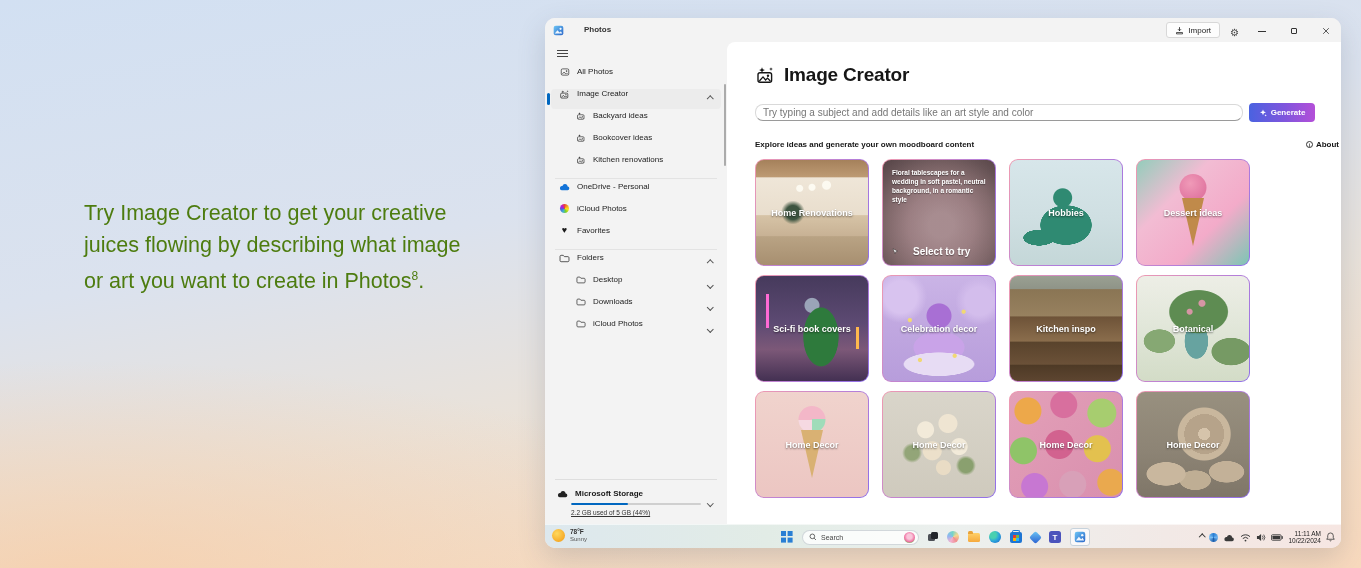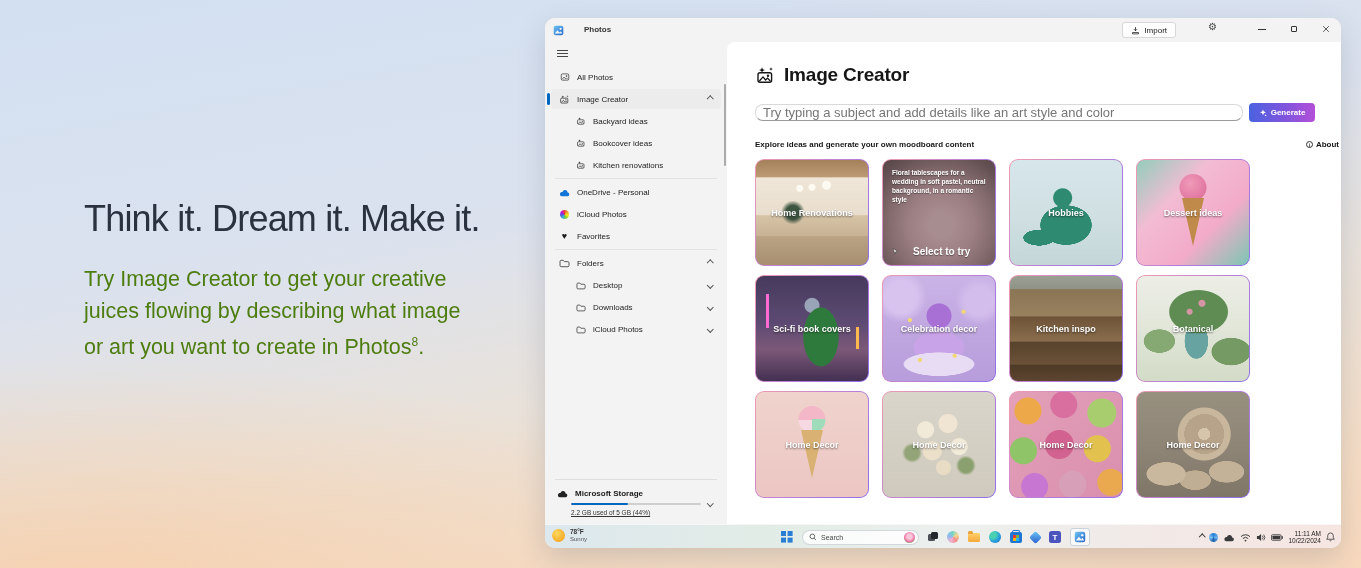--- a/index.html
+++ b/index.html
@@ -16,34 +16,34 @@
   .hero h1{font-size:36px;font-weight:400;letter-spacing:-0.8px;color:#2a3240;margin-bottom:24px;white-space:nowrap}
   .hero p{font-size:21.5px;line-height:31.5px;color:#4d7c0f;width:398px}
   .hero sup{font-size:12px}
   
   .screen{position:absolute;left:545px;top:18px;width:796px;height:530px;border-radius:10px;overflow:hidden;
     background:#f3f3f3;box-shadow:0 10px 28px rgba(70,80,100,.20)}
   
   .titlebar{position:absolute;left:0;top:0;right:0;height:24px;background:#f3f3f3;display:flex;align-items:center;padding:0 8px}
   .tb-app{display:flex;gap:20px}
   .tb-title{font-size:8px;font-weight:700;color:#333}
-  .tb-right{margin-left:auto;display:flex;align-items:flex-start;gap:32px}
+  .tb-right{margin-left:auto;display:flex;align-items:flex-end;gap:10px}
   .import-btn{display:flex;align-items:center;gap:4px;height:16px;padding:0 8px;background:#fdfdfd;border:1px solid #d8d8d8;border-radius:3px;font-size:8px;color:#222;cursor:default}
   .gear{font-size:10px;color:#444;line-height:1}
   .winctl{display:flex;align-items:center;gap:18px;margin-left:6px}
   .wc{width:14px;height:14px;display:flex;align-items:center;justify-content:center}
   .ic-min{display:block;width:8px;height:1px;background:#333}
   .ic-restore{position:relative;width:6px;height:6px;border:1px solid #333;border-radius:1px;background:#f3f3f3}
   .ic-restore::before{content:"";position:absolute;top:-3px;right:-3px;width:5px;height:5px;border:1px solid #333;border-radius:1px;z-index:-1}
   
   .sidebar{position:absolute;left:0;top:24px;width:182px;bottom:24px;background:#f3f3f3}
   .sb-scroll{position:absolute;right:1px;top:42px;width:2px;height:82px;background:#ababab;border-radius:2px}
   .hamburger{position:relative;width:11px;height:7px;margin:8px 0 10px 12px}
   .hamburger i{position:absolute;left:0;top:0;width:11px;height:1.2px;background:#444;box-shadow:0 3px 0 #444,0 6px 0 #444}
-  .srow{position:relative;display:flex;align-items:center;height:20px;margin:0 6px 2px 6px;border-radius:4px;font-size:8px;color:#222;cursor:default}
+  .srow{position:relative;display:flex;align-items:flex-start;height:20px;margin:0 6px 2px 6px;border-radius:4px;font-size:8px;color:#222;cursor:default}
   .srow .lbl{margin-left:7px;white-space:nowrap}
   .srow .ico{width:11px;display:flex;justify-content:center;margin-left:8px;color:#3a3a3a}
   .srow.sub .ico{margin-left:24px}
   .srow.sel{background:#ececec}
   .srow.sel::before{content:"";position:absolute;left:-4px;top:4px;bottom:4px;width:3px;border-radius:2px;background:#0067c0}
   .chv{display:inline-block;width:4.5px;height:4.5px;border-right:1.1px solid #555;border-bottom:1.1px solid #555}
   .chv.up{transform:rotate(-135deg)}
   .chv.down{transform:rotate(45deg)}
   .srow .chvbox{position:absolute;right:9px;top:50%;transform:translateY(-58%)}
   .sb-sep{height:1px;background:#e3e3e3;margin:3px 10px}
@@ -55,21 +55,21 @@
   .st-label{font-size:8px;font-weight:700;color:#1a1a1a;margin-left:7px}
   .st-chv{position:absolute;right:3px;top:3px}
   .bar-track{height:2.5px;background:#cfcfcf;border-radius:2px;margin:5px 26px 0 26px;overflow:hidden}
   .bar-fill{height:100%;background:#0067c0;border-radius:2px}
   .st-usage{font-size:6.5px;color:#333;text-decoration:underline;margin:4px 26px 0 26px}
   
   .content{position:absolute;left:182px;top:24px;right:0;bottom:24px;background:#fff;border-top-left-radius:8px;padding:22px 0 0 28px;overflow:hidden}
   .c-head{display:flex;align-items:center;gap:9px;color:#161616}
   .c-head h2{font-size:19px;font-weight:700;letter-spacing:-0.2px}
   .prompt-row{display:flex;align-items:center;margin-top:17px;width:560px;gap:6px}
-  .prompt-input{flex:1;height:17px;border:1px solid #d9d9d9;border-bottom:1px solid #9a9a9a;border-radius:8px;font-size:13px;color:#222;padding:0 7px;outline:none;background:#fff;font-family:"Liberation Sans",sans-serif}
+  .prompt-input{flex:1;height:17px;border:1px solid #d9d9d9;border-bottom:1px solid #9a9a9a;border-radius:8px;font-size:10px;color:#222;padding:0 7px;outline:none;background:#fff;font-family:"Liberation Sans",sans-serif}
   .prompt-input::placeholder{color:#767676}
   .gen-btn{display:flex;align-items:center;justify-content:center;gap:4px;width:66px;height:19px;border:none;border-radius:4px;
     background:linear-gradient(90deg,#4a62e0 0%,#8055dd 55%,#b44fd8 100%);color:#fff;font-size:8px;font-weight:700;cursor:default;font-family:"Liberation Sans",sans-serif}
   .explore-row{display:flex;align-items:center;width:584px;margin-top:18px}
   .explore-lbl{font-size:8px;font-weight:700;color:#161616}
   .about{margin-left:auto;display:flex;align-items:center;gap:3px;font-size:8px;font-weight:700;color:#161616}
   .info-dot{width:7px;height:7px;border:1px solid #333;border-radius:50%;font-size:5px;display:flex;align-items:center;justify-content:center;color:#333;font-weight:700}
   
   .grid{margin-top:10px;display:grid;grid-template-columns:repeat(4,114px);grid-auto-rows:107px;column-gap:13px;row-gap:9px}
   .tile{padding:1px;border-radius:9px;background:linear-gradient(120deg,#f09bb0 0%,#b77fd8 55%,#8f6fe8 100%);cursor:default}
@@ -187,21 +187,20 @@
   .bluespin{width:9px;height:9px;border-radius:50%;background:conic-gradient(#2a7fd4,#6db2ef,#1c5fae,#7fc0f2,#2a7fd4)}
   .clock{text-align:right;font-size:6.5px;color:#222;line-height:7.5px}
   svg{display:block}
 </style>
 </head>
 <body>
 
 <div class="canvas">
 
   <section class="hero">
-    <h1>Think it. Dream it. Make it.</h1>
     <p><span>Try Image Creator to get your creative juices flowing by describing what image or art you want to create in Photos</span><sup>8</sup><span>.</span></p>
   </section>
 
   <div class="screen">
 
     <div class="titlebar">
       <div class="tb-app">
         <span>
           <svg width="11" height="11" viewBox="0 0 16 16">
               <defs>

